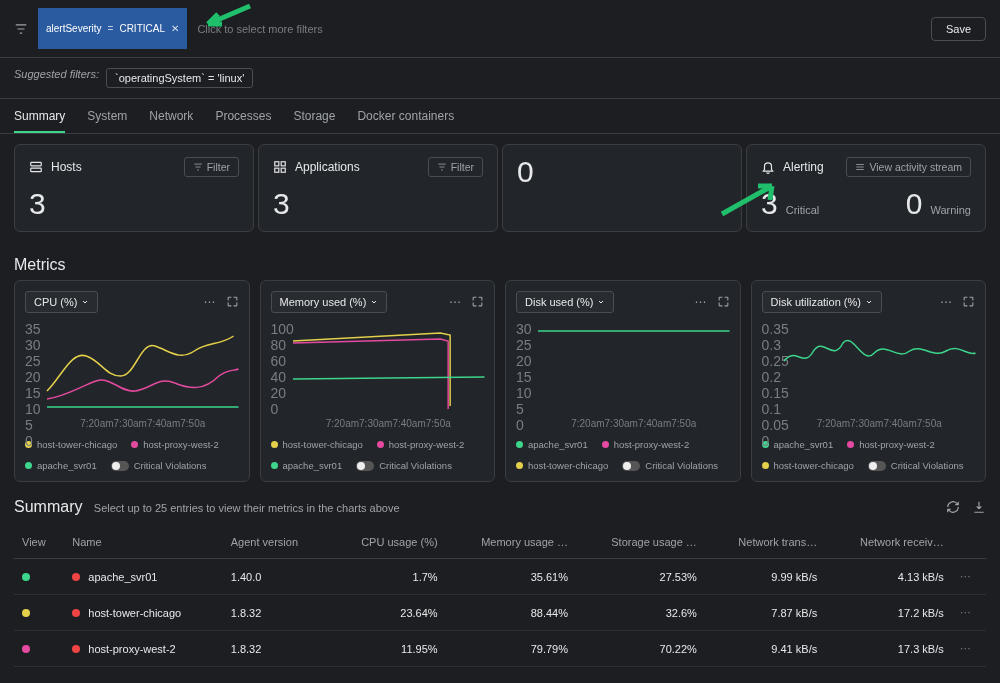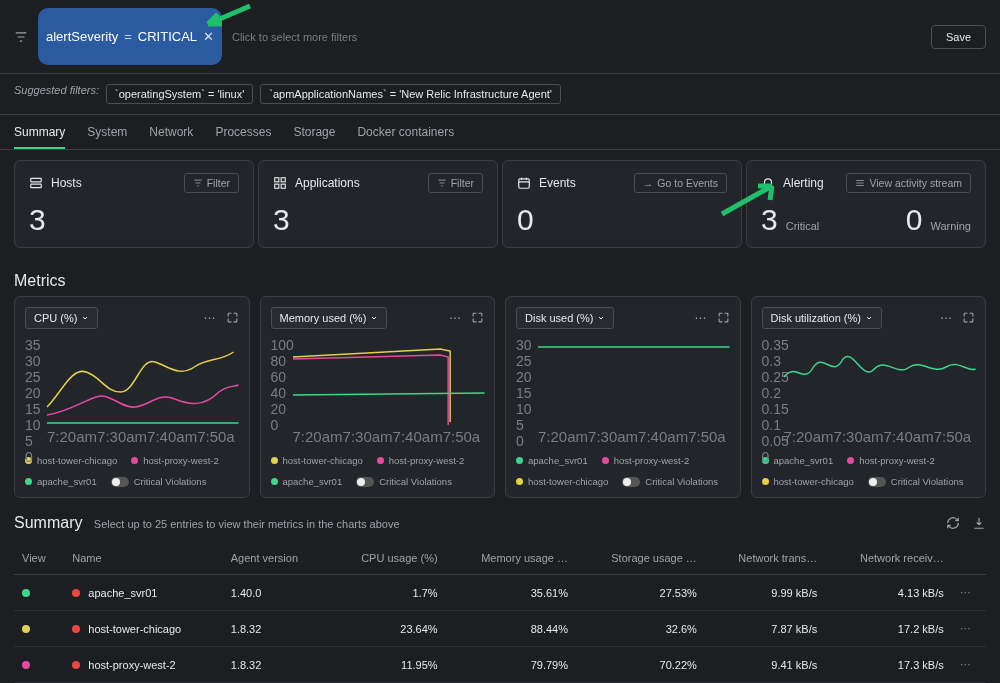--- a/index.html
+++ b/index.html
@@ -17,21 +17,21 @@
     --pink:#e44a9f;
     --red:#ef4444;
     --teal:#2dd4bf;
     --chip-bg:#2a5aa0;
   }
   *{box-sizing:border-box;font-family:-apple-system,BlinkMacSystemFont,"Segoe UI",Helvetica,Arial,sans-serif}
   body{margin:0;background:var(--bg);color:var(--text);font-size:12px;width:1000px;height:683px;overflow:hidden;position:relative}
   
   .topbar{display:flex;align-items:center;gap:10px;padding:8px 14px;border-bottom:1px solid var(--border)}
   .filter-icon{color:var(--text-dim);display:flex;align-items:center}
-  .filter-chip{background:var(--chip-bg);color:#fff;border-radius:10px;padding:21px 8px;font-size:13px;display:flex;align-items:center;gap:6px}
+  .filter-chip{background:var(--chip-bg);color:#fff;border-radius:0;padding:15px 8px;font-size:10px;display:flex;align-items:center;gap:6px}
   .filter-chip .eq{opacity:.7}
   .filter-chip .x{cursor:pointer;opacity:.8}
   .filter-placeholder{color:var(--text-dimmer);font-size:11px;flex:1}
   .saved-views{border:1px solid var(--border-light);border-radius:4px;padding:5px 14px;display:flex;align-items:center;gap:6px;color:var(--text);font-size:11px;cursor:pointer}
   .save-btn{border:1px solid var(--border-light);border-radius:4px;padding:5px 14px;background:transparent;color:var(--text);font-size:11px;cursor:pointer}
   
   .suggested{display:flex;align-items:flex-start;gap:7px;padding:10px 14px;border-bottom:1px solid var(--border)}
   .suggested-label{color:var(--text-dim);font-style:italic;font-size:11px}
   .sugg-chip{border:1px solid var(--border-light);border-radius:3px;padding:3px 8px;font-size:11px;color:var(--text);cursor:pointer}
   
@@ -52,21 +52,21 @@
   .section-title{font-size:16px;font-weight:500;padding:14px 14px 6px}
   .metrics-grid{display:flex;gap:10px;padding:0 14px}
   .metric-card{flex:1;background:var(--panel);border:1px solid var(--border);border-radius:6px;padding:10px;display:flex;flex-direction:column;gap:8px}
   .metric-head{display:flex;justify-content:space-between;align-items:center}
   .metric-select{background:var(--panel2);border:1px solid var(--border-light);border-radius:3px;padding:4px 8px;font-size:11px;color:var(--text);display:flex;align-items:center;gap:4px;cursor:pointer}
   .metric-actions{display:flex;gap:10px;color:var(--text-dim)}
   .chart{height:110px;position:relative}
   .chart svg{width:100%;height:100%}
   .y-axis{position:absolute;left:0;top:0;bottom:20px;display:flex;flex-direction:column;justify-content:space-between;font-size:14px;color:var(--text-dimmer)}
   .plot{position:absolute;left:22px;right:0;top:0;bottom:20px}
-  .x-axis{position:absolute;left:22px;right:0;bottom:2px;display:flex;justify-content:flex-start;font-size:15px;color:var(--text-dimmer)}
+  .x-axis{position:absolute;left:22px;right:0;bottom:2px;display:flex;justify-content:center;font-size:10px;color:var(--text-dimmer)}
   .legend{display:flex;flex-wrap:wrap;gap:10px 14px;font-size:9.5px;color:var(--text-dim)}
   .legend-item{display:flex;align-items:center;gap:5px}
   .dot{width:7px;height:7px;border-radius:50%}
   .toggle{width:18px;height:10px;border-radius:5px;background:#555;position:relative}
   .toggle::after{content:"";position:absolute;width:8px;height:8px;border-radius:50%;background:#eee;top:1px;left:1px}
   
   .summary-head{display:flex;justify-content:space-between;align-items:center;padding:16px 14px 6px}
   .summary-title{font-size:16px;font-weight:500}
   .summary-sub{color:var(--text-dim);font-size:11px;margin-left:8px;font-weight:400}
   .summary-actions{display:flex;gap:12px;color:var(--text-dim)}
@@ -97,21 +97,20 @@
     <span>CRITICAL</span>
     <span class="x">✕</span>
   </span>
   <span class="filter-placeholder">Click to select more filters</span>
   <button class="save-btn">Save</button>
 </div>
 
 <div class="suggested">
   <span class="suggested-label">Suggested filters:</span>
   <span class="sugg-chip">`operatingSystem` = 'linux'</span>
-  <span class="sugg-chip">`apmApplicationNames` = 'New Relic Infrastructure Agent'</span>
 </div>
 
 <div class="tabs">
   <div class="tab active">Summary</div>
   <div class="tab">System</div>
   <div class="tab">Network</div>
   <div class="tab">Processes</div>
   <div class="tab">Storage</div>
   <div class="tab">Docker containers</div>
 </div>
@@ -151,33 +150,20 @@
         <svg width="10" height="10" viewBox="0 0 24 24" fill="none" stroke="currentColor" stroke-width="2">
             <path d="M3 5h18M6 12h12M10 19h4"></path>
           </svg>
         <span>Filter</span>
       </span>
     </div>
     <div class="big-num">3</div>
   </div>
 
   <div class="card">
-    <div class="card-head">
-      <span class="card-title">
-        <svg width="14" height="14" viewBox="0 0 24 24" fill="none" stroke="currentColor" stroke-width="2">
-            <rect x="3" y="5" width="18" height="16" rx="2"></rect>
-            <path d="M3 10h18M8 3v4M16 3v4"></path>
-          </svg>
-        <span>Events</span>
-      </span>
-      <span class="card-btn">
-        <span>→</span>
-        <span>Go to Events</span>
-      </span>
-    </div>
     <div class="big-num">0</div>
   </div>
 
   <div class="card">
     <div class="card-head">
       <span class="card-title">
         <svg width="14" height="14" viewBox="0 0 24 24" fill="none" stroke="currentColor" stroke-width="2">
             <path d="M18 16v-5a6 6 0 10-12 0v5l-2 3h16z"></path>
             <path d="M10 21a2 2 0 004 0"></path>
           </svg>

